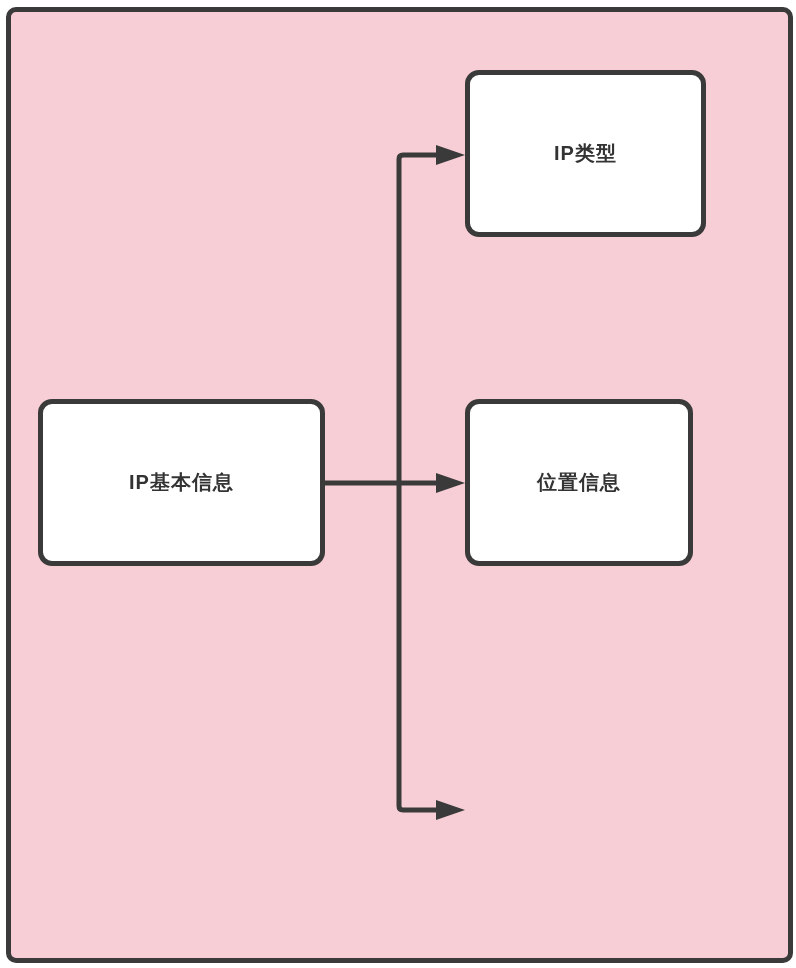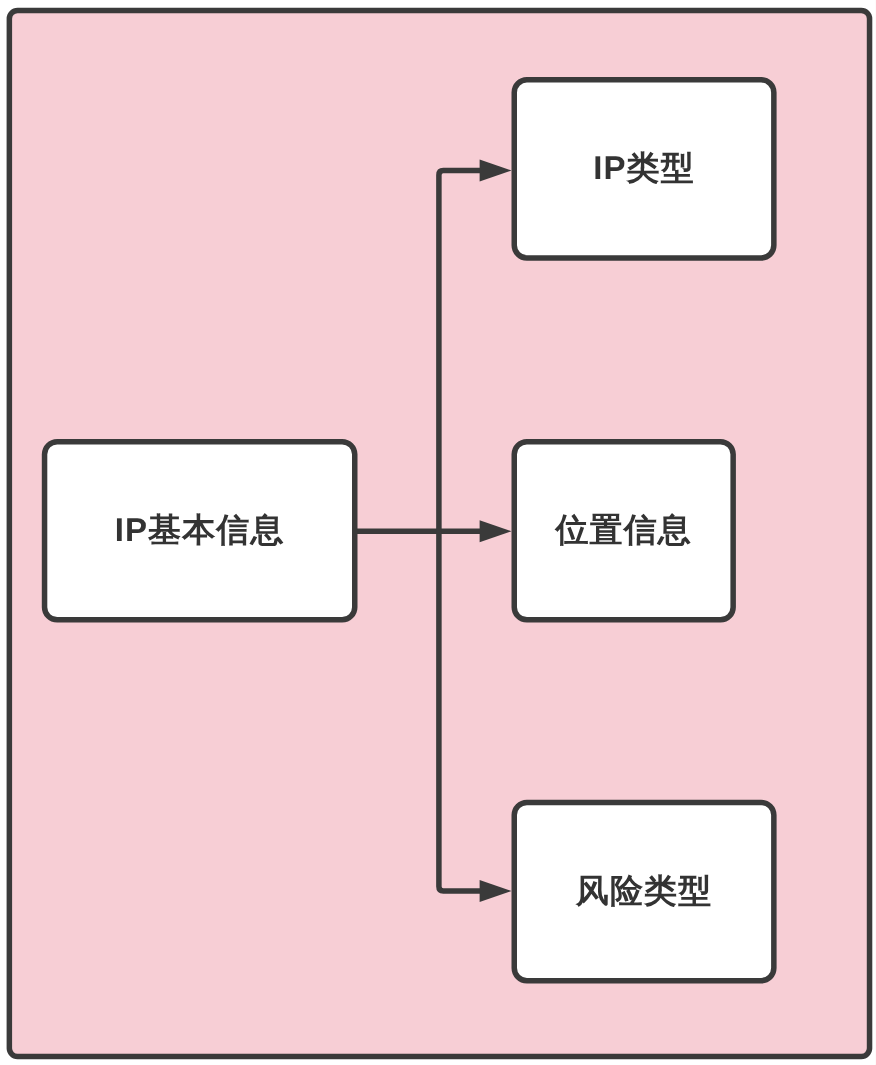--- a/index.html
+++ b/index.html
@@ -43,29 +43,29 @@
     position: absolute;
     box-sizing: border-box;
     background: var(--node-fill);
     border: 5px solid var(--ink);
     border-radius: 14px;
     display: flex;
     align-items: center;
     justify-content: center;
   }
   .node-label {
-    font-size: 30px;
+    font-size: 20px;
     font-weight: 600;
     letter-spacing: 1px;
     color: var(--text);
     white-space: nowrap;
   }
   .node-source   { left: 38px;  top: 399px; width: 287px; height: 167px; align-items: center; }
   .node-ip-type  { left: 465px; top: 70px;  width: 241px; height: 167px; }
-  .node-location { left: 465px; top: 399px; width: 204px; height: 167px; }
+  .node-location { left: 465px; top: 399px; width: 228px; height: 167px; }
   .node-risk     { left: 465px; top: 727px; width: 241px; height: 167px; }
 </style>
 </head>
 <body>
 
 <div class="stage" style="--canvas: #f7ced5; --ink: #3a3a3a; --node-fill: #ffffff; --text: #333333;">
 
   <div class="frame"></div>
 
   <svg class="edges" viewBox="0 0 796 968" xmlns="http://www.w3.org/2000/svg">
@@ -83,17 +83,14 @@
   </div>
 
   <div class="node node-ip-type">
     <span class="node-label">IP类型</span>
   </div>
 
   <div class="node node-location">
     <span class="node-label">位置信息</span>
   </div>
 
-  <div class="node node-risk">
-    <span class="node-label">风险类型</span>
-  </div>
 
 </div>
 
 </body></html>

